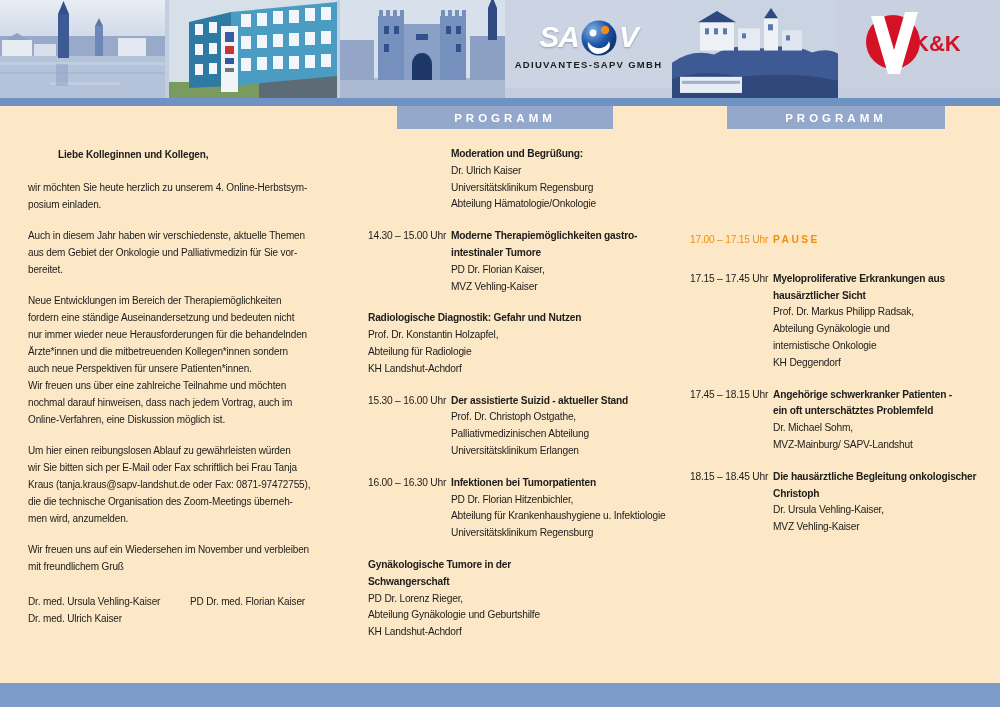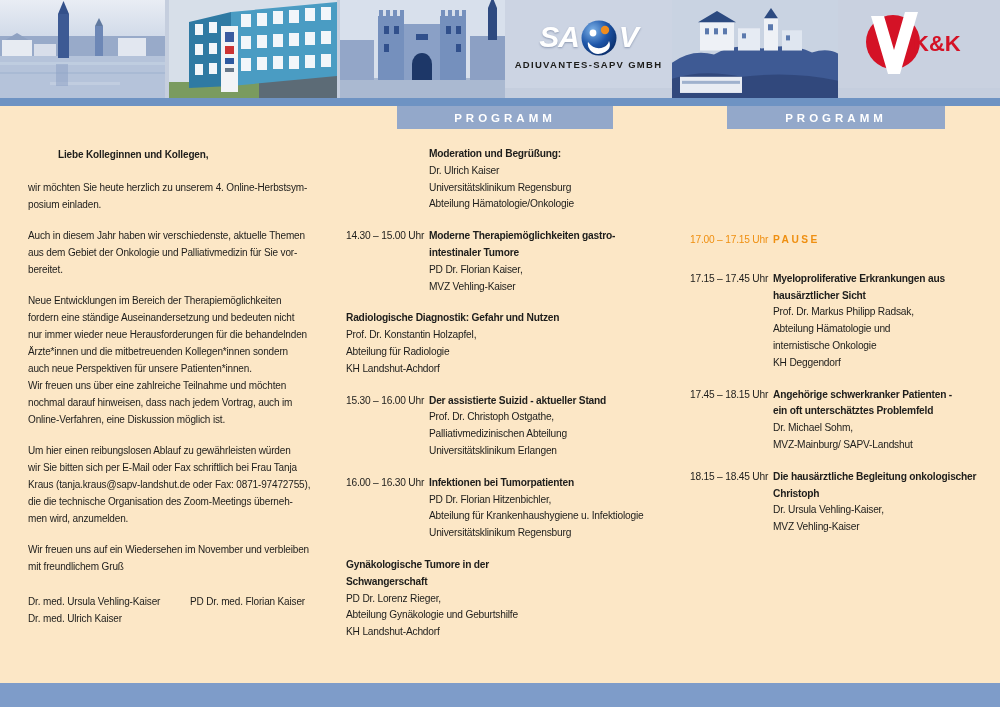--- a/index.html
+++ b/index.html
@@ -32,21 +32,21 @@
   
   .col{position:absolute;}
   .col-left{left:28px;top:146px;width:300px;font-size:10px;line-height:17px;letter-spacing:-0.15px;}
   .col-left .para{white-space:pre;margin:0 0 14px 0;}
   .salutation{font-weight:bold;margin:0 0 16px 0;padding-left:30px;}
   .sig{margin-top:18px;}
   .sig-row{display:flex;}
   .sig-row .s1{width:162px;flex:0 0 162px;}
 
   .prog{font-size:10.2px;line-height:16.8px;letter-spacing:-0.2px;}
-  .col-mid{left:346px;top:146px;width:328px;}
+  .col-mid{left:368px;top:146px;width:328px;}
   .col-right{left:690px;top:232px;width:308px;}
   .entry{display:flex;margin:0 0 15px 0;}
   .entry .time{flex:0 0 83px;white-space:pre;}
   .entry .body{flex:1;}
   .etitle{font-weight:bold;white-space:pre;}
   .elines{white-space:pre;}
   .pause{margin-bottom:22px;color:#ef8f10;}
   .pause .time{color:#ef8f10;}
   .pause .etitle{color:#ef8f10;letter-spacing:2.5px;}
 </style>
@@ -309,21 +309,21 @@
         <div class="etitle">PAUSE</div>
       </div>
     </div>
 
     <div class="entry">
       <div class="time">17.15 – 17.45 Uhr</div>
       <div class="body">
         <div class="etitle">Myeloproliferative Erkrankungen aus
 hausärztlicher Sicht</div>
         <div class="elines">Prof. Dr. Markus Philipp Radsak,
-Abteilung Hämatologie und
+Abteilung Gynäkologie und
 internistische Onkologie
 KH Deggendorf</div>
       </div>
     </div>
     <div class="entry">
       <div class="time">17.45 – 18.15 Uhr</div>
       <div class="body">
         <div class="etitle">Angehörige schwerkranker Patienten -
 ein oft unterschätztes Problemfeld</div>
         <div class="elines">Dr. Michael Sohm,

